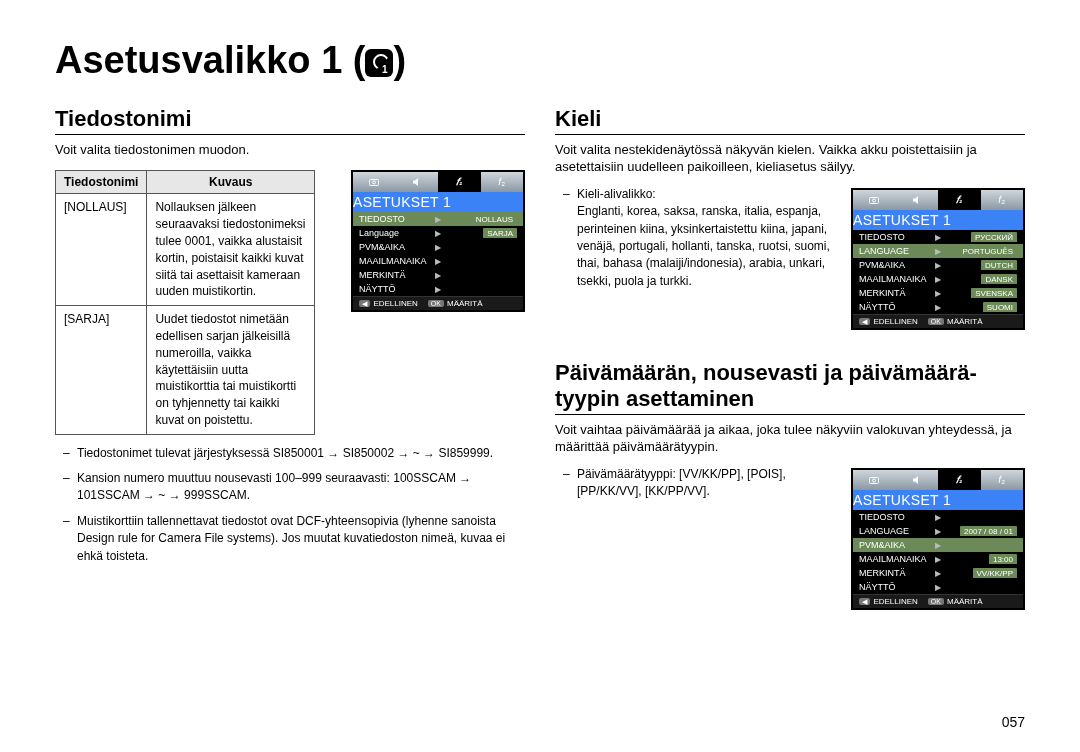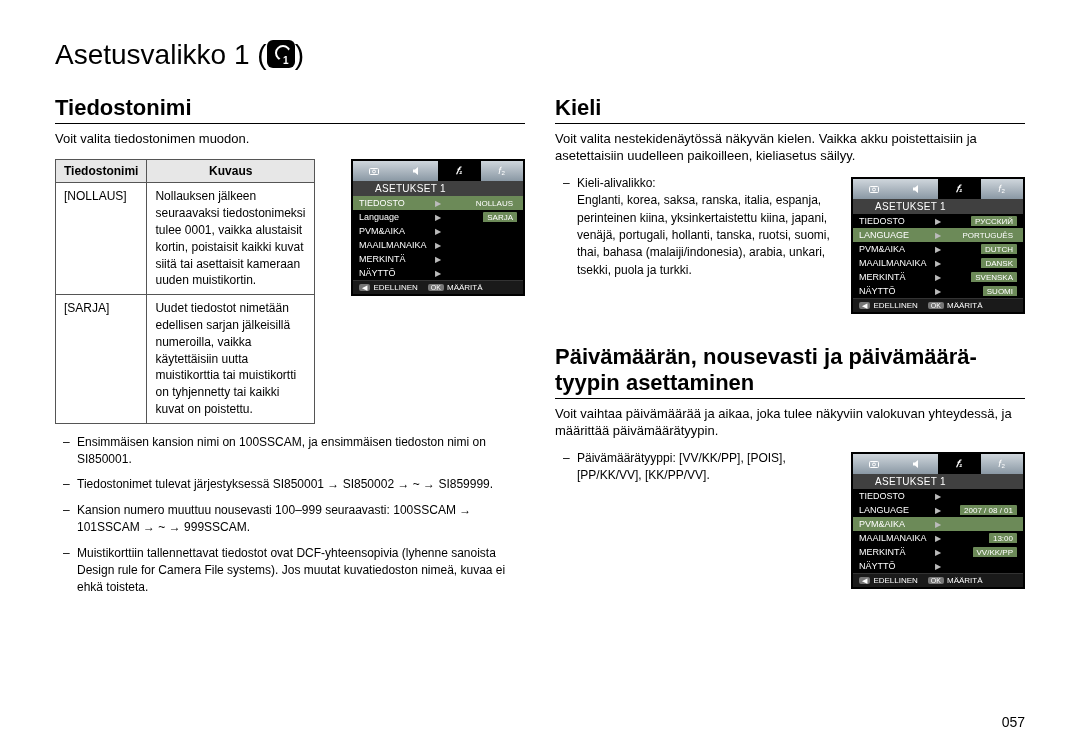--- a/index.html
+++ b/index.html
@@ -7,22 +7,22 @@
   body {
     font-family: Arial, Helvetica, sans-serif;
     width: 1080px;
     height: 752px;
     background: #fff;
     color: #000;
     position: relative;
     padding: 40px 55px 20px 55px;
   }
   h1 {
-    font-size: 28px;
-    font-weight: normal;
+    font-size: 38px;
+    font-weight: bold;
     margin: 0 0 10px 0;
     line-height: 1.1;
   }
   h1 .icon {
     display: inline-block;
     width: 28px; height: 28px;
     border-radius: 6px;
     background: #000;
     color:#fff;
     vertical-align: -4px;
@@ -116,23 +116,23 @@
     color: #fff;
     font-size: 10px;
   }
   .lcd .tabs span.active {
     background: #000;
     font-weight: bold;
     font-style: italic;
   }
   .lcd .tabs span svg { width: 12px; height: 12px; }
   .lcd .title {
-    background: #404040;
-    padding: 2px 22px;
-    font-size: 10px;
+    background: #3b82f6;
+    padding: 2px 0;
+    font-size: 14px;
     letter-spacing: .3px;
   }
   .lcd .row {
     display: flex;
     align-items: flex-end;
     padding: 2px 6px;
     gap: 6px;
     background: #000;
   }
   .lcd .row.sel {
@@ -257,21 +257,20 @@
             </div>
           </div>
         <div class="foot">
           <span><span class="key">◀</span><span>EDELLINEN</span></span>
           <span><span class="key">OK</span><span>MÄÄRITÄ</span></span>
         </div>
       </div>
     </div>
 
     <ul class="bullets" id="left-bullets">
-        <li>Ensimmäisen kansion nimi on 100SSCAM, ja ensimmäisen tiedoston nimi on SI850001.</li>
         <li>Tiedostonimet tulevat järjestyksessä SI850001 → SI850002 → ~ → SI859999.</li>
         <li>Kansion numero muuttuu nousevasti 100–999 seuraavasti: 100SSCAM → 101SSCAM → ~ → 999SSCAM.</li>
         <li>Muistikorttiin tallennettavat tiedostot ovat DCF-yhteensopivia (lyhenne sanoista Design rule for Camera File systems). Jos muutat kuvatiedoston nimeä, kuvaa ei ehkä toisteta.</li>
       </ul>
   </div>
 
   <div class="col">
     <h2>Kieli</h2>
     <p>Voit valita nestekidenäytössä näkyvän kielen. Vaikka akku poistettaisiin ja asetettaisiin uudelleen paikoilleen, kieliasetus säilyy.</p>
 

